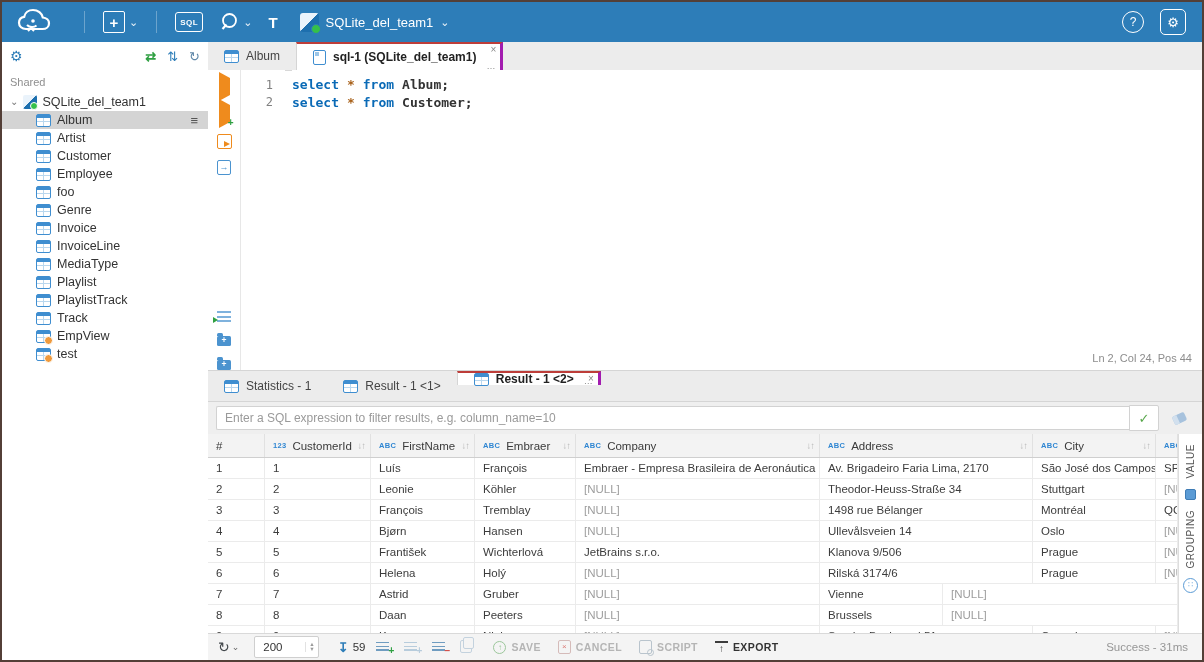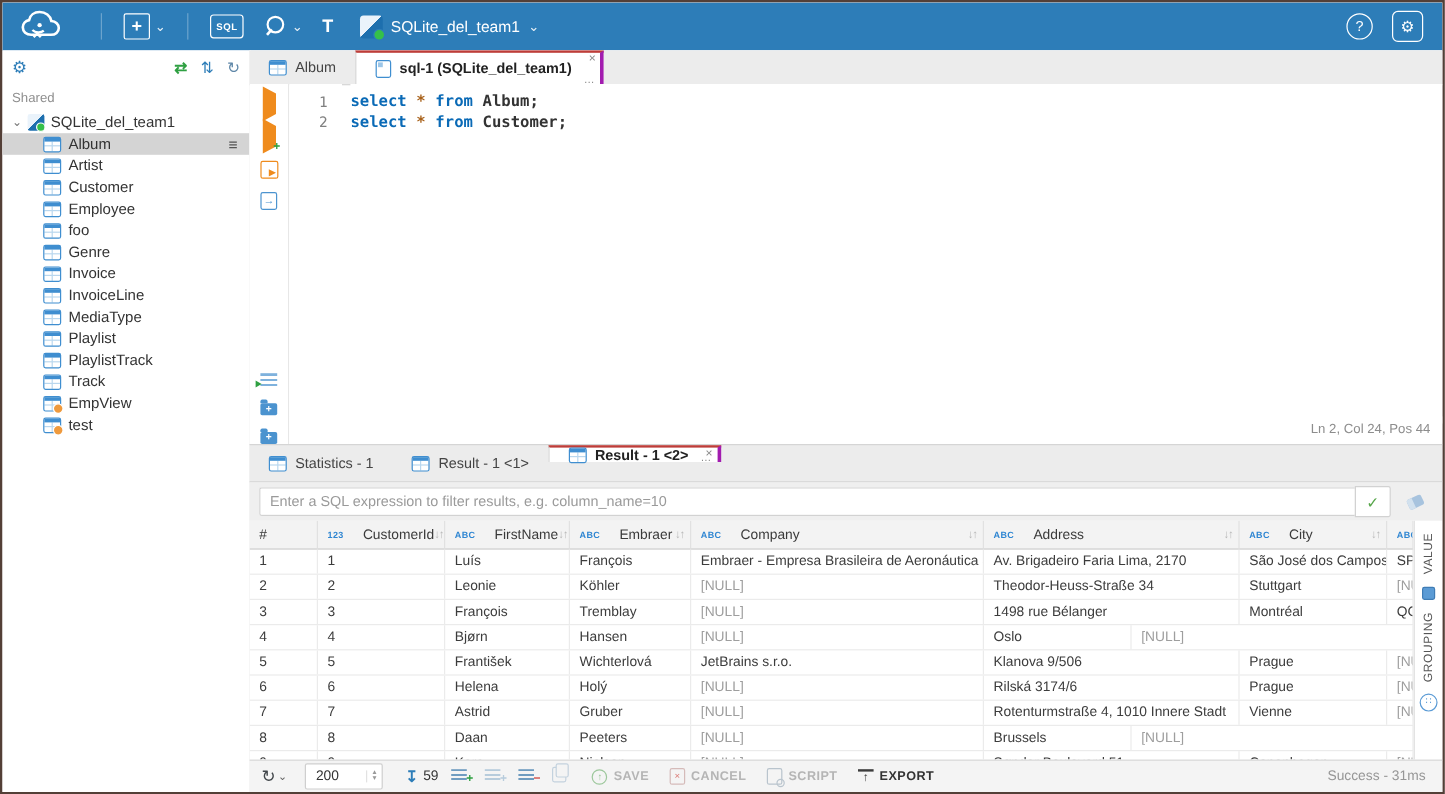--- a/index.html
+++ b/index.html
@@ -80,21 +80,21 @@
   .filterbar{position:absolute;left:0;right:0;top:360px;height:32px;background:#efefef;display:flex;align-items:center;padding:0 8px;box-sizing:border-box;gap:0}
   .filter-input{flex:1;height:22px;border:1px solid #d2d2d2;border-right:none;border-radius:2px 0 0 2px;padding:0 8px;font-size:12px;color:#444;outline:none;font-family:"Liberation Sans",sans-serif}
   .filter-input::placeholder{color:#9a9a9a}
   .check-btn{width:28px;height:24px;background:#fff;border:1px solid #d2d2d2;border-radius:0 2px 2px 0;color:#57a64a;font-size:13px;display:flex;align-items:center;justify-content:center;cursor:pointer}
   .eraser{width:13px;height:9px;background:#8fb4d8;border-radius:2px;transform:rotate(-25deg);margin:0 8px 0 14px;position:relative;opacity:.75}
   .eraser::after{content:"";position:absolute;left:0;top:0;bottom:0;width:5px;background:#c9dcee;border-radius:2px 0 0 2px}
   
   .grid{position:absolute;left:0;top:392px;right:24px;bottom:27px;overflow:hidden;font-size:11.5px;color:#3c3c3c}
   .hrow{display:flex;height:23px;background:#f3f3f3;border-bottom:1px solid #cfcfcf;align-items:center}
   .hcell{display:flex;align-items:center;height:100%;padding-left:8px;border-right:1px solid #e1e1e1;box-sizing:border-box;overflow:hidden;flex-shrink:0;cursor:pointer}
-  .badge{color:#2f86d2;font-weight:bold;font-size:7.5px;margin-right:16px;letter-spacing:.3px;flex:none}
+  .badge{color:#2f86d2;font-weight:bold;font-size:7.5px;margin-right:6px;letter-spacing:.3px;flex:none}
   .hlabel{font-size:11.5px;color:#3a3a3a;white-space:nowrap}
   .sort{margin-left:auto;margin-right:5px;color:#b8b8b8;font-size:9.5px;letter-spacing:-1px;flex:none}
   .grow{display:flex;height:20px;line-height:20px;border-bottom:1px solid #ebebeb}
   .gcell{overflow:hidden;white-space:nowrap;padding-left:8px;border-right:1px solid #ebebeb;box-sizing:border-box;flex-shrink:0;cursor:default}
   .c0{width:57px}.c1{width:106px}.c2{width:104px}.c3{width:101px}.c4{width:244px}.c5{width:213px}.c6{width:123px}.c7{flex:1;min-width:0}
   .nullv{color:#9e9e9e}
   
   .vstrip{position:absolute;right:0;top:392px;bottom:27px;width:24px;background:#fff;border-left:1px solid #ddd;display:flex;flex-direction:column;align-items:center;padding-top:10px;box-sizing:border-box;gap:10px}
   .vlabel{writing-mode:vertical-rl;transform:rotate(180deg);font-size:10px;color:#555;letter-spacing:.5px;cursor:pointer}
   .sq-ic{width:9px;height:9px;background:#5b9bd5;border:1px solid #3f7cb5;border-radius:2px}
@@ -414,20 +414,21 @@
           <span class="gcell c6">Montréal</span>
           <span class="gcell c7">QC</span>
         </div>
 
         <div class="grow">
           <span class="gcell c0">4</span>
           <span class="gcell c1">4</span>
           <span class="gcell c2">Bjørn</span>
           <span class="gcell c3">Hansen</span>
           <span class="gcell c4 nullv">[NULL]</span>
+          <span class="gcell c5">Ullevålsveien 14</span>
           <span class="gcell c6">Oslo</span>
           <span class="gcell c7 nullv">[NULL]</span>
         </div>
 
         <div class="grow">
           <span class="gcell c0">5</span>
           <span class="gcell c1">5</span>
           <span class="gcell c2">František</span>
           <span class="gcell c3">Wichterlová</span>
           <span class="gcell c4">JetBrains s.r.o.</span>
@@ -446,21 +447,20 @@
           <span class="gcell c6">Prague</span>
           <span class="gcell c7 nullv">[NULL]</span>
         </div>
 
         <div class="grow">
           <span class="gcell c0">7</span>
           <span class="gcell c1">7</span>
           <span class="gcell c2">Astrid</span>
           <span class="gcell c3">Gruber</span>
           <span class="gcell c4 nullv">[NULL]</span>
-          <span class="gcell c5">Rotenturmstraße 4, 1010 Innere Stadt</span>
           <span class="gcell c6">Vienne</span>
           <span class="gcell c7 nullv">[NULL]</span>
         </div>
 
         <div class="grow">
           <span class="gcell c0">8</span>
           <span class="gcell c1">8</span>
           <span class="gcell c2">Daan</span>
           <span class="gcell c3">Peeters</span>
           <span class="gcell c4 nullv">[NULL]</span>

